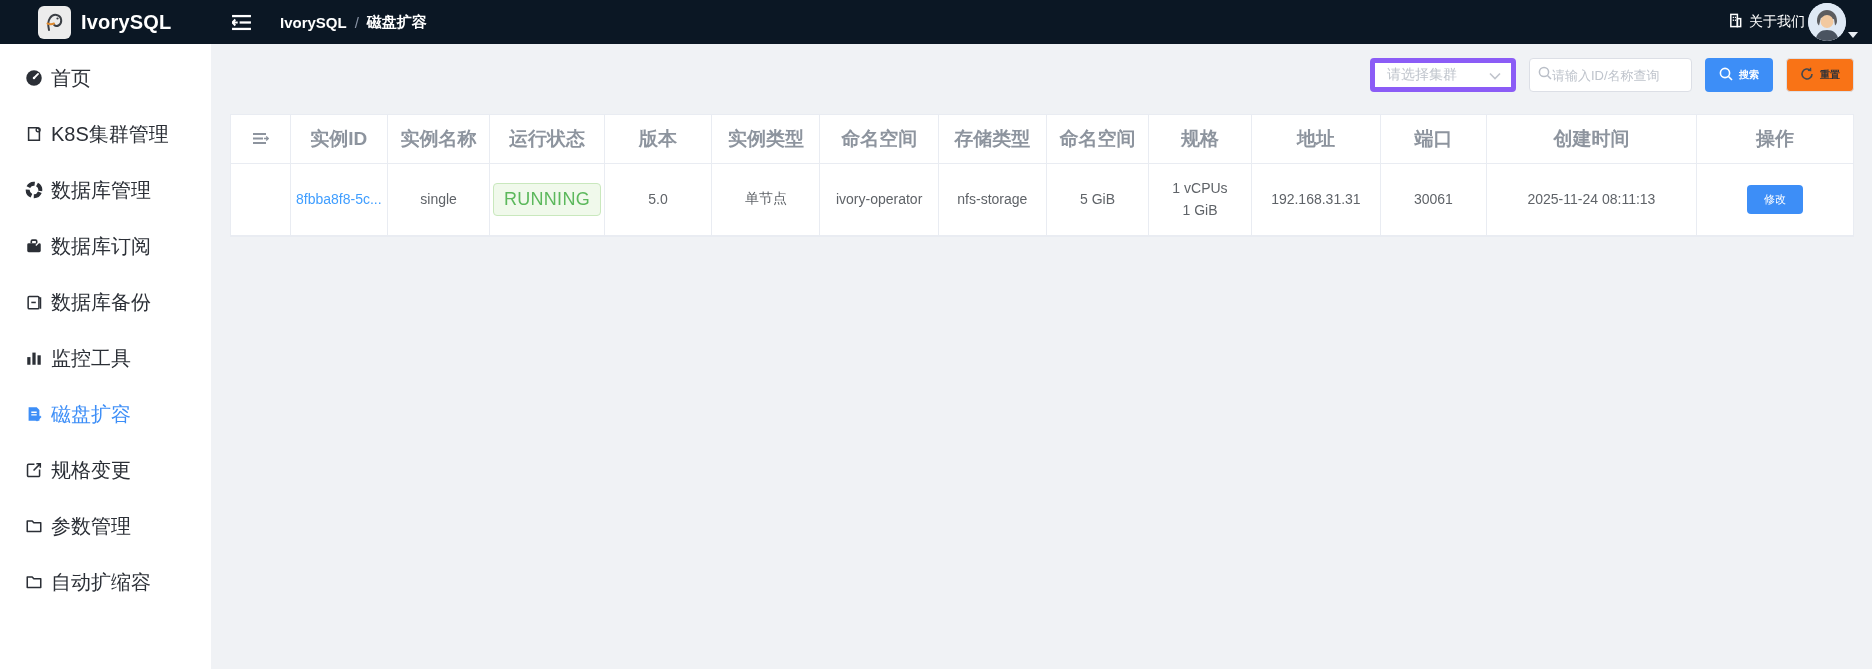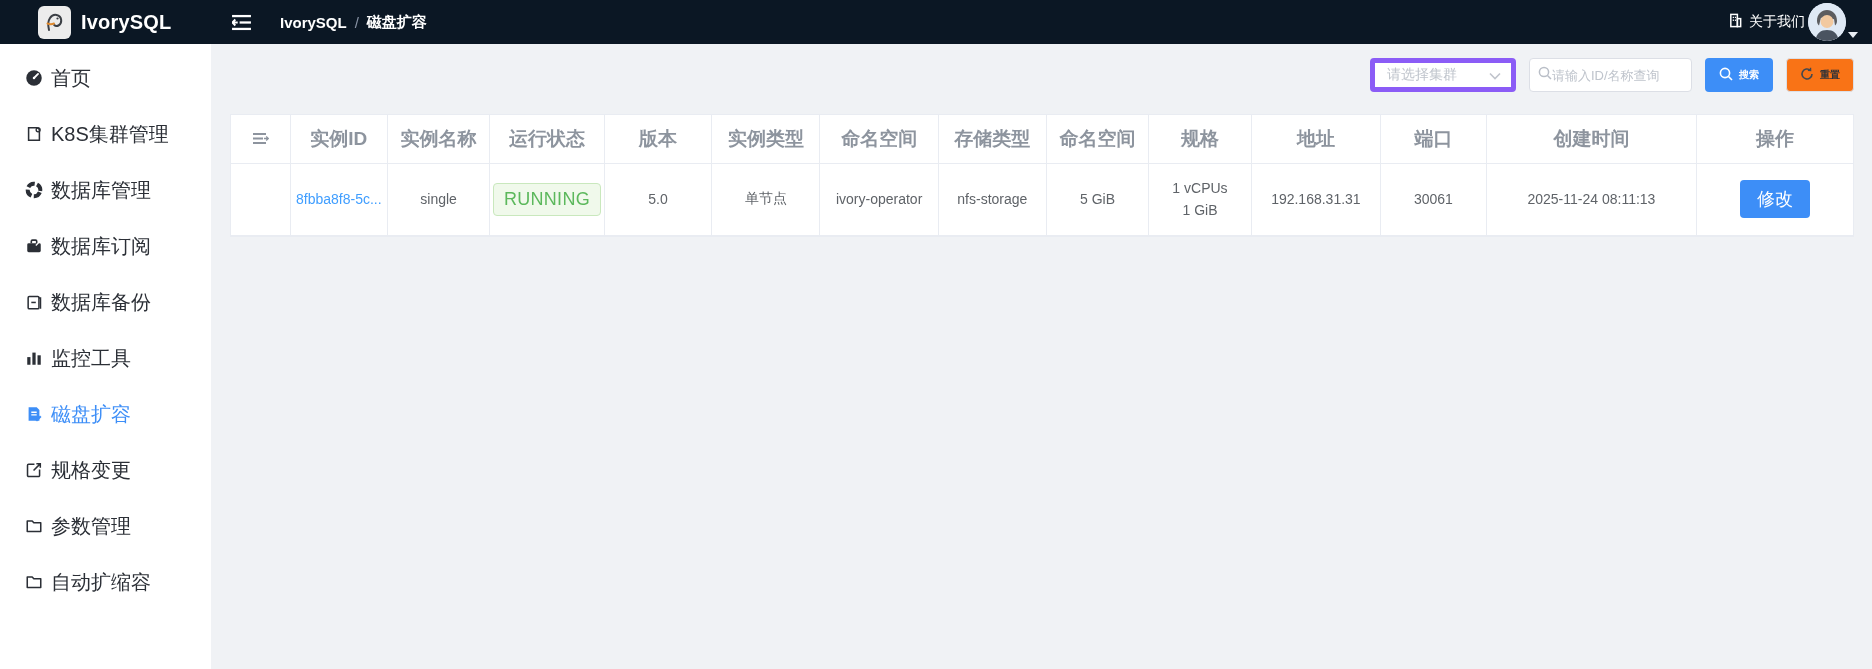--- a/index.html
+++ b/index.html
@@ -54,21 +54,21 @@
   table { width:100%; border-collapse:collapse; table-layout:fixed; }
   th, td { border-right:1px solid var(--table-border,#e9ecf2); text-align:center; vertical-align:middle; }
   th:last-child, td:last-child { border-right:none; }
   th { height:48px; font-size:19px; color:#8d949e; font-weight:bold; border-bottom:1px solid var(--table-border,#e9ecf2); }
   td { height:72px; font-size:14px; color:#5f6368; border-bottom:1px solid var(--table-border,#e9ecf2); }
   .cell-link { color:var(--link,#409eff); cursor:pointer; }
   .tag-success { display:inline-block; padding:5px 10px; border-radius:4px; font-size:18px;
     color:var(--success-text,#5cb85c); background:var(--success-bg,#f0f9eb);
     border:1px solid var(--success-border,#c9e8bd); letter-spacing:.3px; }
   .spec { line-height:1.6; }
-  .btn-edit { display:inline-block; background:var(--accent,#3d8ef7); color:#fff; font-size:18px;
+  .btn-edit { display:inline-block; background:var(--accent,#3d8ef7); color:#fff; font-size:11px;
     padding:7px 17px; border-radius:4px; cursor:pointer; font-weight:500; }
   .hdl-icon { display:inline-flex; }
 </style>
 </head>
 <body>
 
 <div class="topbar">
   <div class="brand">
     <div class="logo-box">
       <svg width="26" height="26" viewBox="0 0 26 26">

